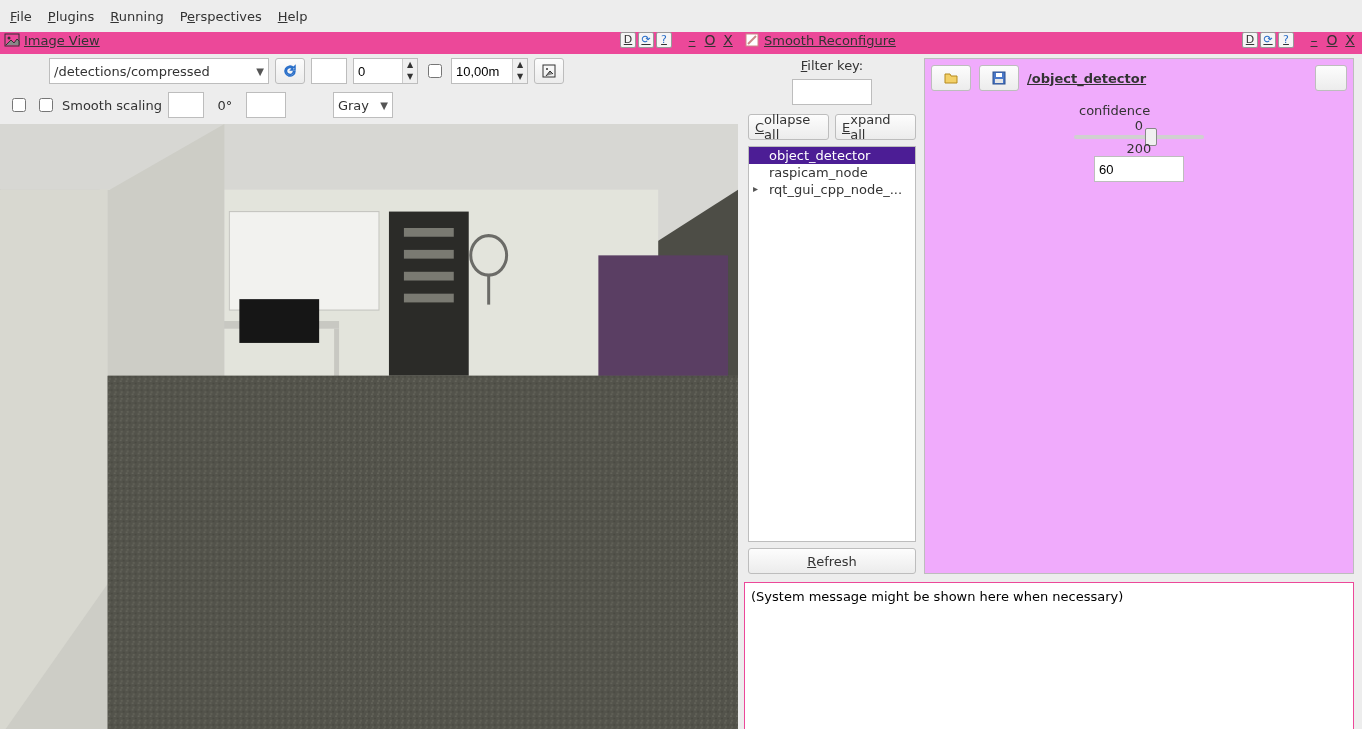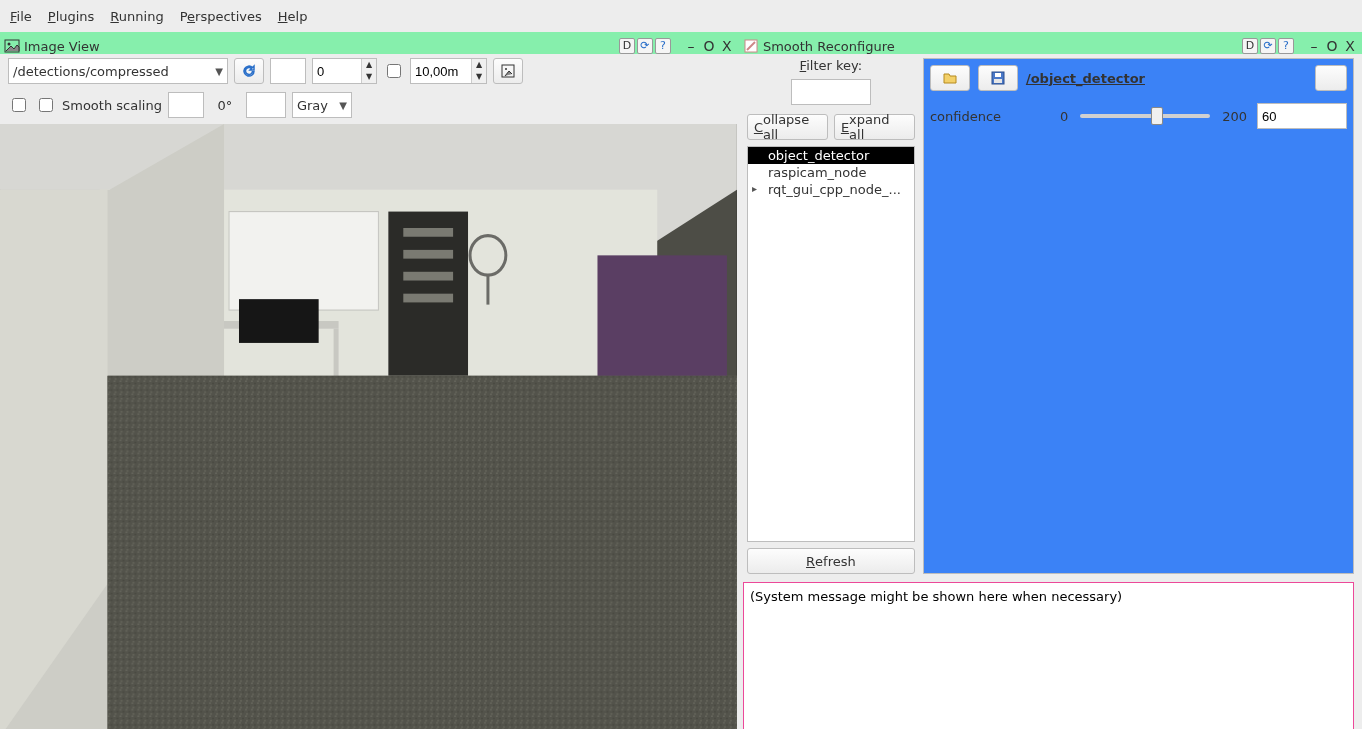--- a/index.html
+++ b/index.html
@@ -17,24 +17,25 @@
     display: flex;
     gap: 16px;
     padding: 16px 10px;
     background: #ededed;
     height: 22px;
     align-items: center;
   }
   .menubar span u { text-decoration: underline; }
   .panel-header {
     display: flex;
-    align-items: flex-end;
+    align-items: flex-start;
     height: 22px;
     padding: 0 4px;
-    background: #86efac;
+    background: #ec4899;
+    text-decoration: underline;
   }
   .panel-header .title {
     flex: 1;
     display: flex;
     align-items: center;
     gap: 4px;
   }
   .panel-header-controls {
     display: flex;
     align-items: center;
@@ -80,20 +81,21 @@
     background: #fff;
     height: 26px;
     padding: 2px 4px;
     font-size: 13px;
   }
   .combo {
     display: flex;
     align-items: center;
     justify-content: space-between;
     cursor: pointer;
+    margin-left: 41px;
   }
   .combo .arrow { font-size: 10px; color: #555; margin-left: 4px; }
   .btn {
     border: 1px solid #bdbdbd;
     background: linear-gradient(#fdfdfd,#ececec);
     border-radius: 3px;
     height: 26px;
     min-width: 26px;
     padding: 0 6px;
     cursor: pointer;
@@ -161,55 +163,55 @@
     background: #fff;
     overflow: auto;
   }
   .tree-item {
     padding: 1px 6px 1px 20px;
     cursor: pointer;
     white-space: nowrap;
     position: relative;
   }
   .tree-item.selected {
-    background: #000000;
+    background: #4c1d95;
     color: #fff;
   }
   .tree-item .expander {
     position: absolute;
     left: 4px;
     top: 2px;
     font-size: 10px;
     color: #555;
   }
   .refresh-row .btn { width: 100%; }
   .dynrec-right {
     flex: 1;
     border: 1px solid #bdbdbd;
-    background: #3b82f6;
+    background: #f0abfc;
     margin: 4px 8px 4px 4px;
     padding: 6px;
     display: flex;
     flex-direction: column;
   }
   .node-header-row {
     display: flex;
     align-items: center;
     gap: 8px;
     padding-bottom: 12px;
   }
   .node-title {
     font-weight: bold;
     text-decoration: underline;
     flex: 1;
   }
   .param-row {
     display: flex;
     align-items: center;
-    gap: 10px;
+    flex-direction: column;
   }
   .param-row .label { width: 120px; }
   .slider {
     -webkit-appearance: none;
     appearance: none;
     width: 130px;
     height: 4px;
     background: #d0d0d0;
     border-radius: 2px;
     outline: none;

